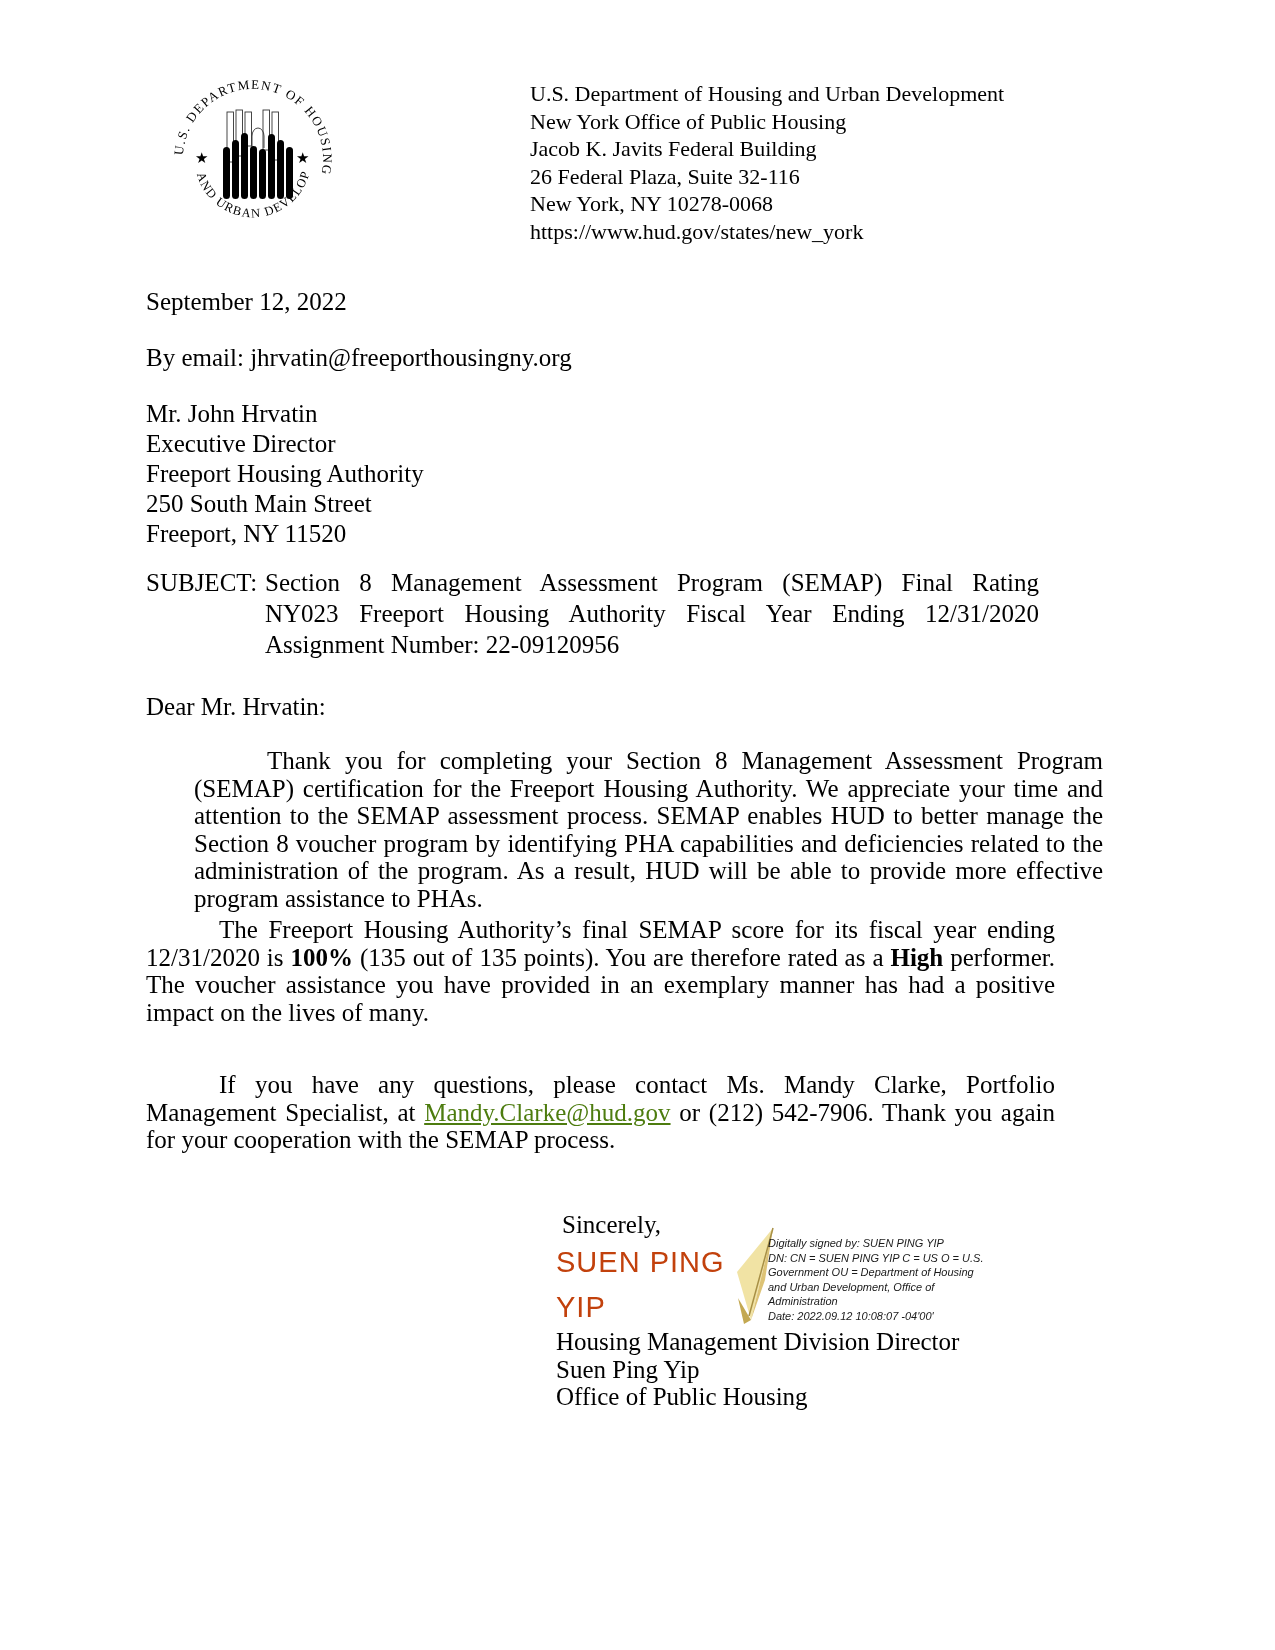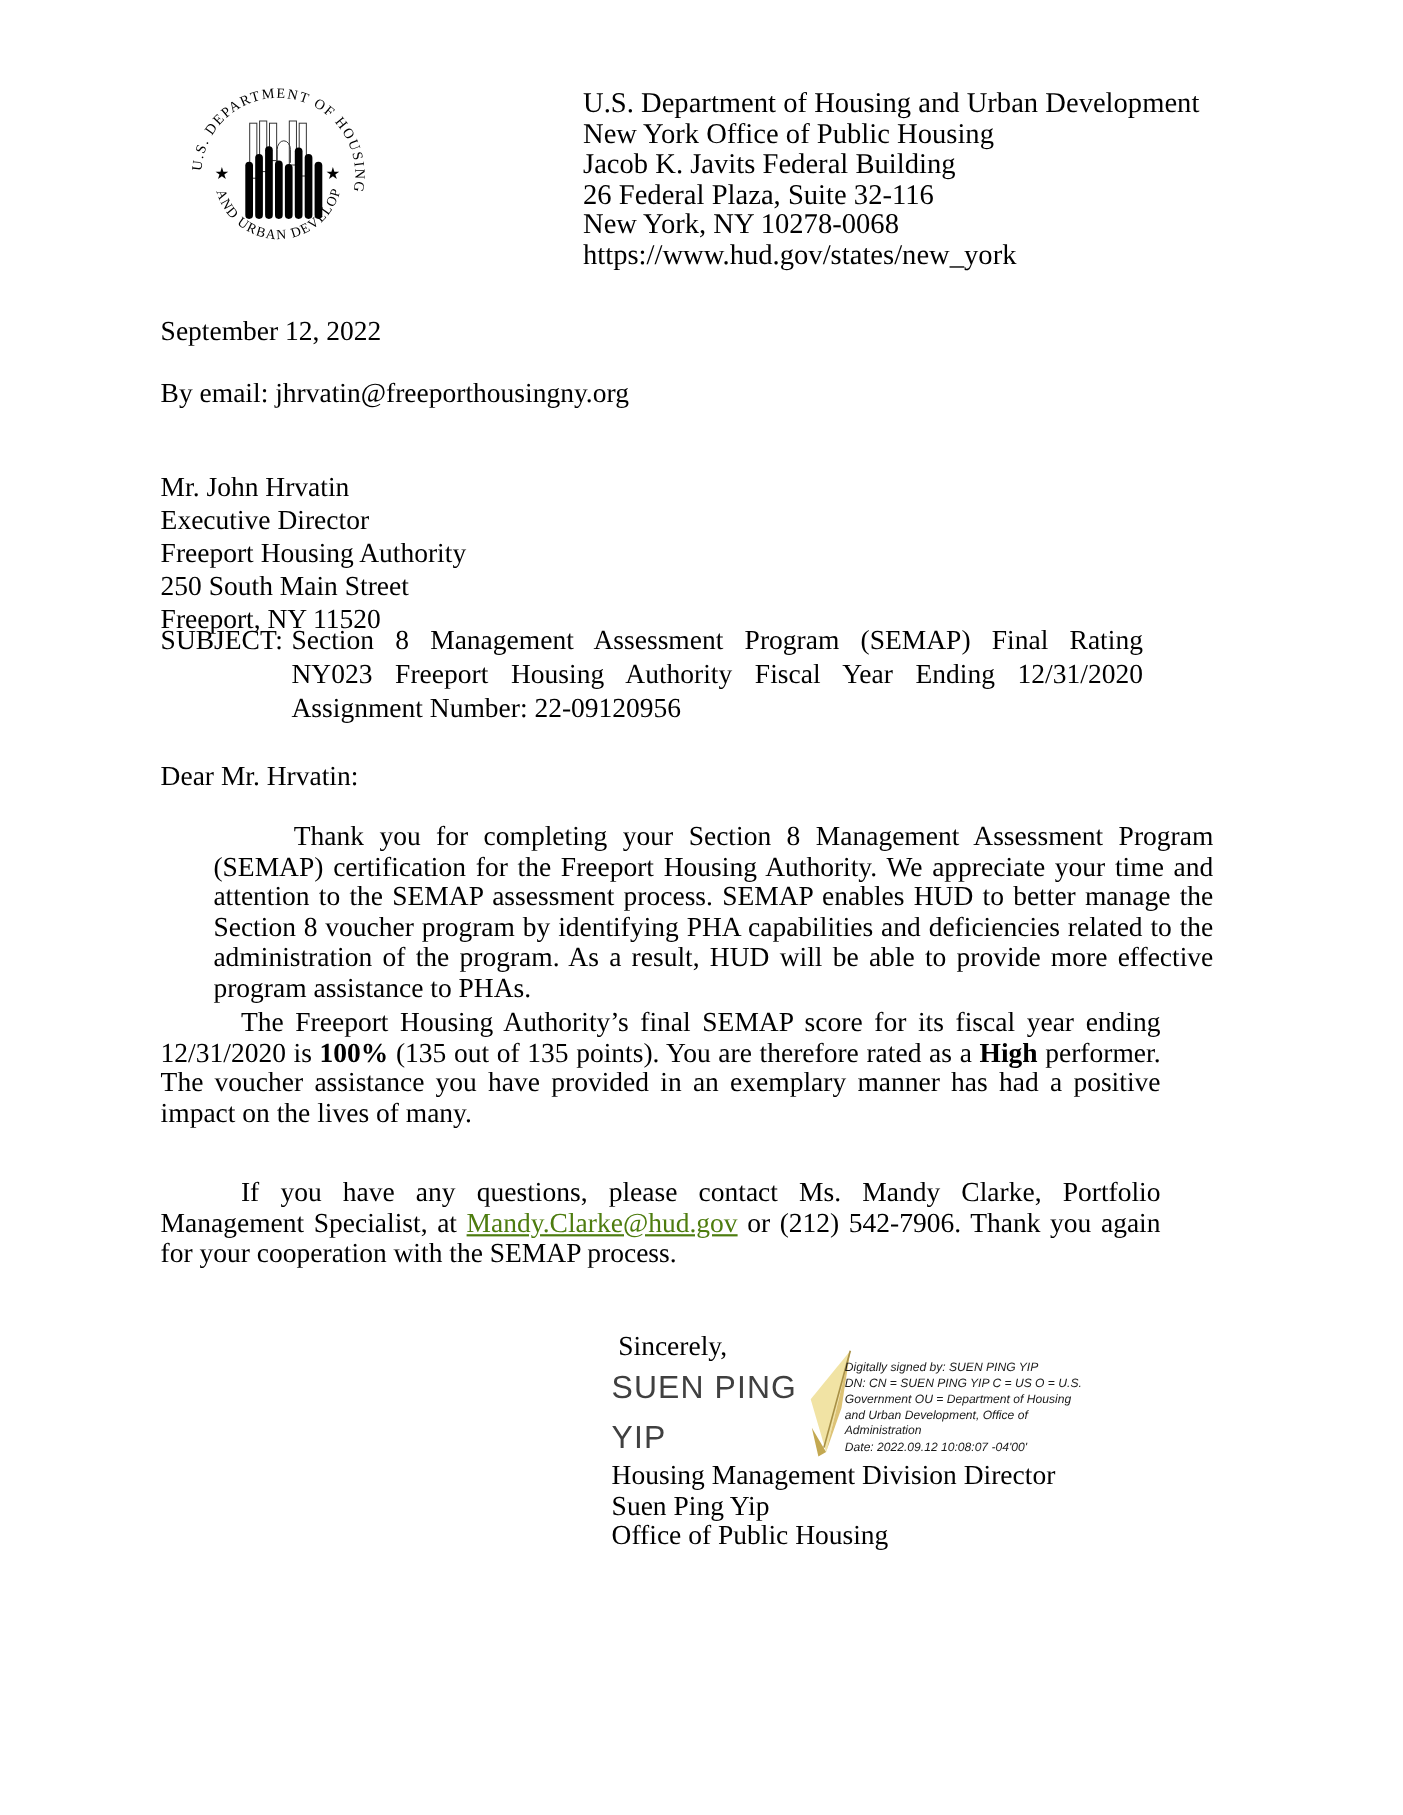--- a/index.html
+++ b/index.html
@@ -2,41 +2,41 @@
 <html><head>
 <meta charset="utf-8">
 <style>
   html,body{margin:0;padding:0;background:#ffffff;}
   .page{
     position:relative;width:1275px;height:1650px;background:#ffffff;
     font-family:"Liberation Serif", serif;color:#000;overflow:hidden;
   }
   
   .seal{position:absolute;left:168px;top:70px;width:170px;height:170px;}
-  .agency{position:absolute;left:530px;top:80px;font-size:26px;line-height:27.5px;white-space:nowrap;}
+  .agency{position:absolute;left:530px;top:80px;font-size:22px;line-height:27.5px;white-space:nowrap;}
   
   .date{position:absolute;left:146px;top:288px;font-size:25px;}
   .delivery{position:absolute;left:146px;top:344px;font-size:25px;}
-  .recipient{position:absolute;left:146px;top:399px;font-size:25px;line-height:30px;margin-top:30px;}
+  .recipient{position:absolute;left:146px;top:399px;font-size:25px;line-height:30px;}
   
   .subject{position:absolute;left:146px;top:567px;font-size:25px;line-height:31px;display:flex;}
   .subject-label{width:119px;flex:0 0 119px;}
   .subject-content{width:774px;}
   .subject-line-j{text-align:justify;text-align-last:justify;}
   
   .salutation{position:absolute;left:146px;top:693px;font-size:25px;}
   .para{position:absolute;left:146px;width:909px;font-size:25px;line-height:27.6px;
         text-align:justify;text-indent:73px;}
   .p1{top:747px;margin-left:48px;} .p2{top:916px;} .p3{top:1071px;}
   .bold{font-weight:bold;}
   .email-link{color:#4d7c0f;text-decoration:underline;cursor:pointer;}
   
   .sincerely{position:absolute;left:562px;top:1211px;font-size:25px;}
   .bigname{position:absolute;left:556px;top:1240px;font-family:"Liberation Sans",sans-serif;
-           font-size:29px;line-height:45px;letter-spacing:1px;color:#404040;}
+           font-size:29px;line-height:45px;letter-spacing:1px;color:#c2410c;}
   .quill{position:absolute;left:731px;top:1226px;z-index:1;}
   .sigdetails{position:absolute;left:768px;top:1236px;z-index:2;
               font-family:"Liberation Sans",sans-serif;font-size:11px;line-height:14.6px;color:#1a1a1a;font-style:italic;}
   .typedsig{position:absolute;left:556px;top:1328px;font-size:25px;line-height:27.5px;}
 </style>
 </head>
 <body>
 
 <div class="page">
 

